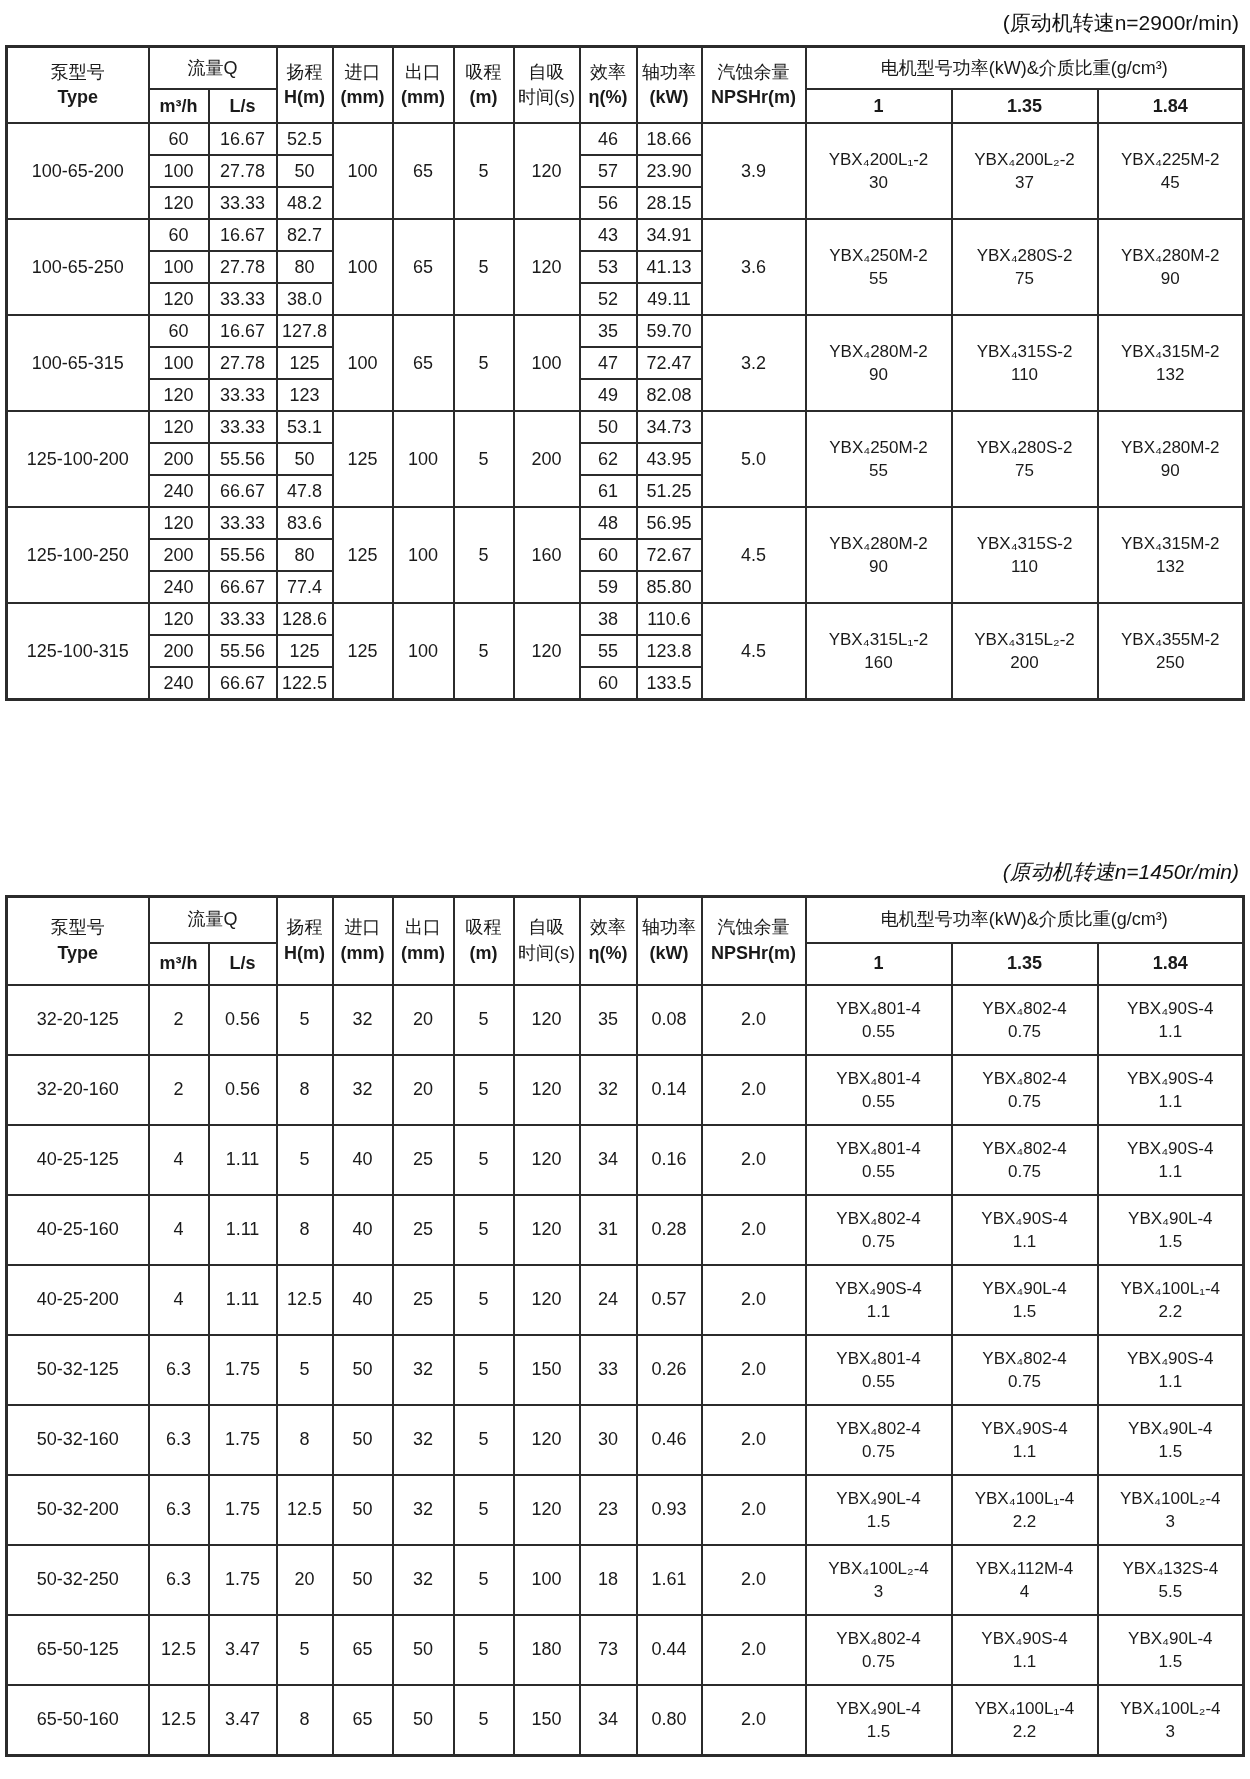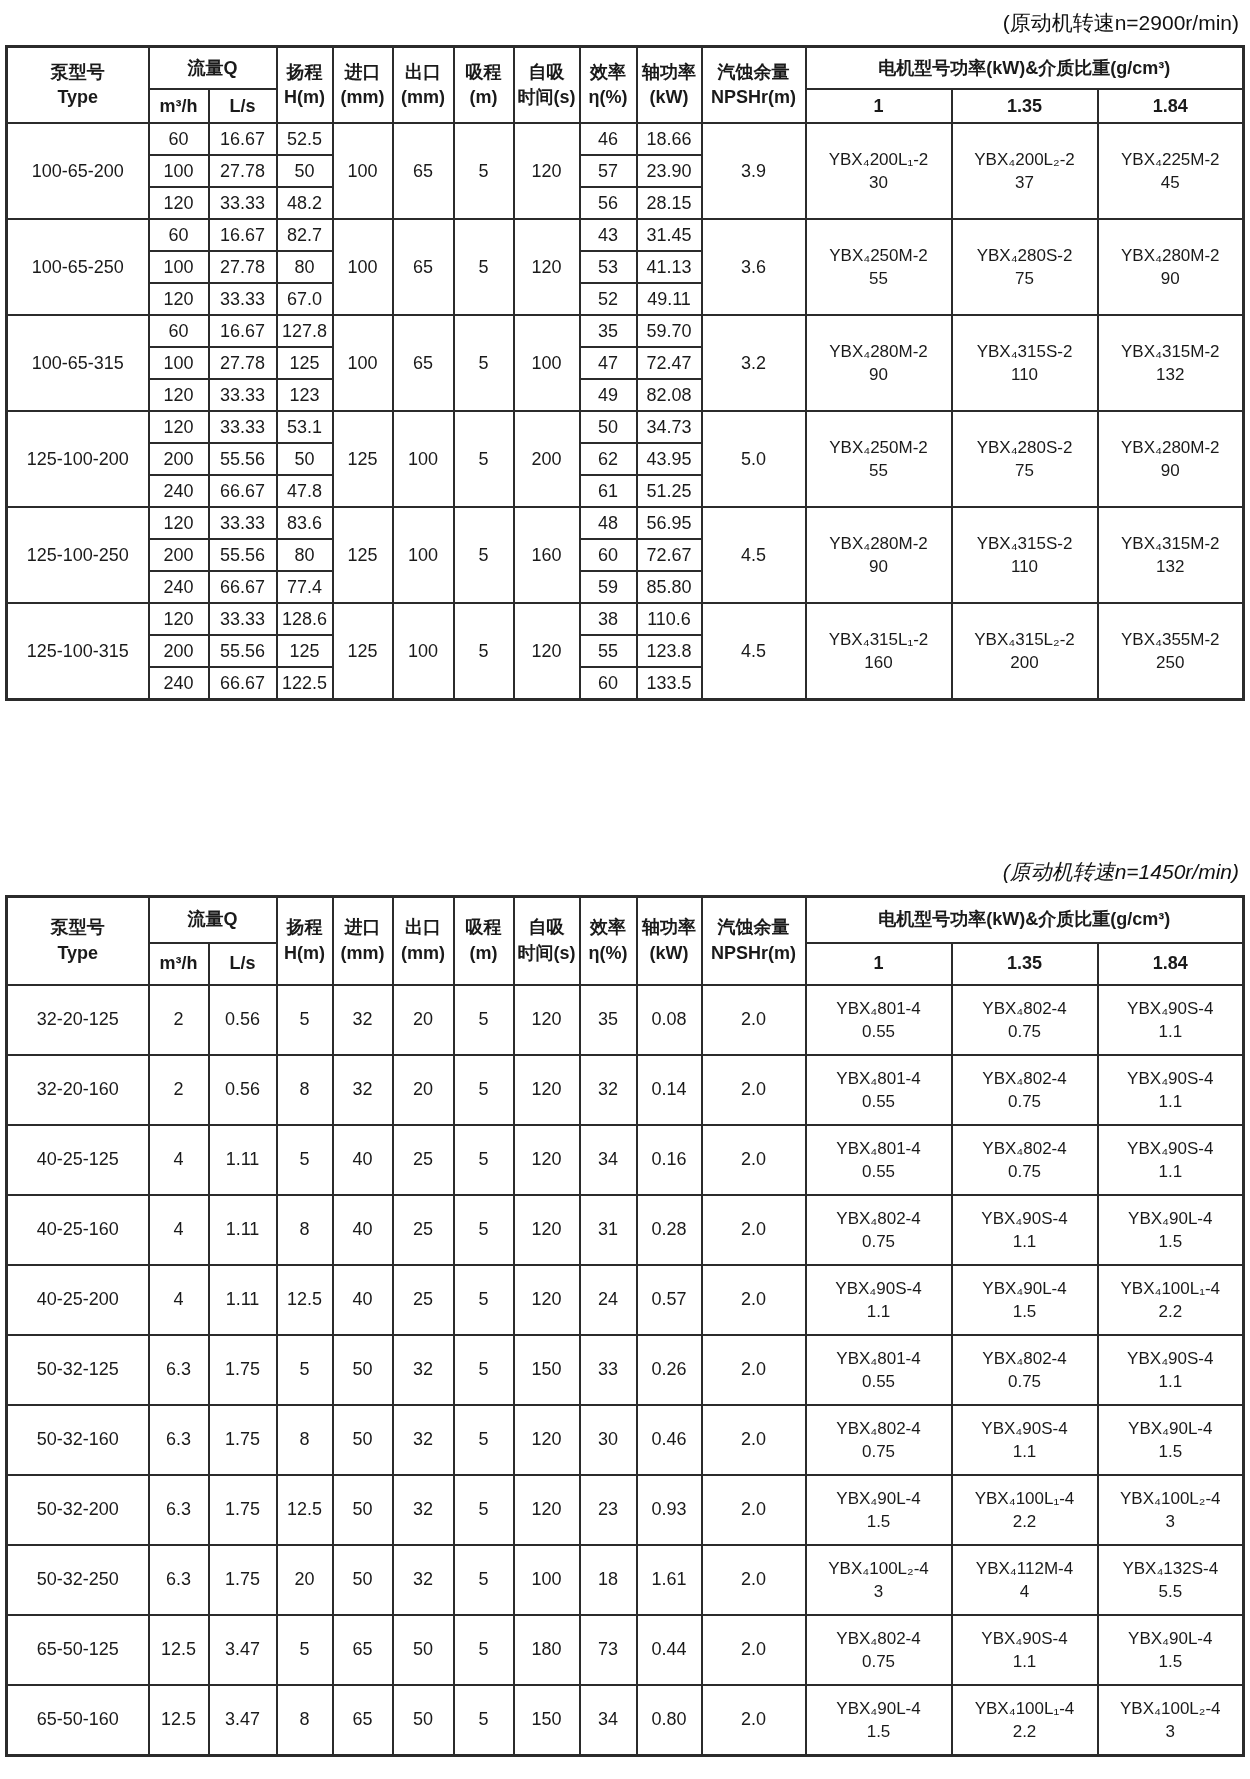--- a/index.html
+++ b/index.html
@@ -5,21 +5,21 @@
   html,body{margin:0;padding:0;background:#ffffff;}
   body{width:1250px;font-family:"Liberation Sans","DejaVu Sans",sans-serif;color:#1a1a1a;}
   .wrap{padding:0 5px;border-radius:11px;}
   .ttl{text-align:right;font-size:21px;line-height:1.25;color:#111;}
   #ttl1{padding:10px 6px 9px 0;}
   #ttl2{padding:158px 6px 9px 0;font-style:italic;}
   table.spec{border-collapse:collapse;table-layout:fixed;width:1239px;border:3px solid #2b2b2b;}
   .spec th,.spec td{border:2px solid #2b2b2b;text-align:center;vertical-align:middle;padding:0;overflow:hidden;}
   .spec th{font-size:18px;}
   .spec th div{margin:0;}
-  .zh{font-weight:bold;font-size:18px;line-height:1.4;}
+  .zh{font-weight:normal;font-size:18px;line-height:1.4;}
   .lt{font-weight:bold;font-size:18px;line-height:1.4;}
   #t1 .h1 th{height:40px;}
   #t1 .h2 th{height:32px;}
   #t2 .h1 th{height:44px;}
   #t2 .h2 th{height:40px;}
   #t1 tbody td{height:30px;font-size:18px;}
   #t2 tbody td{height:68px;font-size:18px;}
   td.mo div{line-height:23px;font-size:17px;}
 </style>
 </head>
@@ -139,21 +139,21 @@
 <tr>
 <td rowspan="3">100-65-250</td>
 <td>60</td>
 <td>16.67</td>
 <td>82.7</td>
 <td rowspan="3">100</td>
 <td rowspan="3">65</td>
 <td rowspan="3">5</td>
 <td rowspan="3">120</td>
 <td>43</td>
-<td>31.45</td>
+<td>34.91</td>
 <td rowspan="3">3.6</td>
 <td rowspan="3" class="mo">
             <div>YBX₄250M-2</div>
             <div>55</div>
           </td>
 <td rowspan="3" class="mo">
             <div>YBX₄280S-2</div>
             <div>75</div>
           </td>
 <td rowspan="3" class="mo">
@@ -164,21 +164,21 @@
 <tr>
 <td>100</td>
 <td>27.78</td>
 <td>80</td>
 <td>53</td>
 <td>41.13</td>
 </tr>
 <tr>
 <td>120</td>
 <td>33.33</td>
-<td>67.0</td>
+<td>38.0</td>
 <td>52</td>
 <td>49.11</td>
 </tr>
 
 <tr>
 <td rowspan="3">100-65-315</td>
 <td>60</td>
 <td>16.67</td>
 <td>127.8</td>
 <td rowspan="3">100</td>

